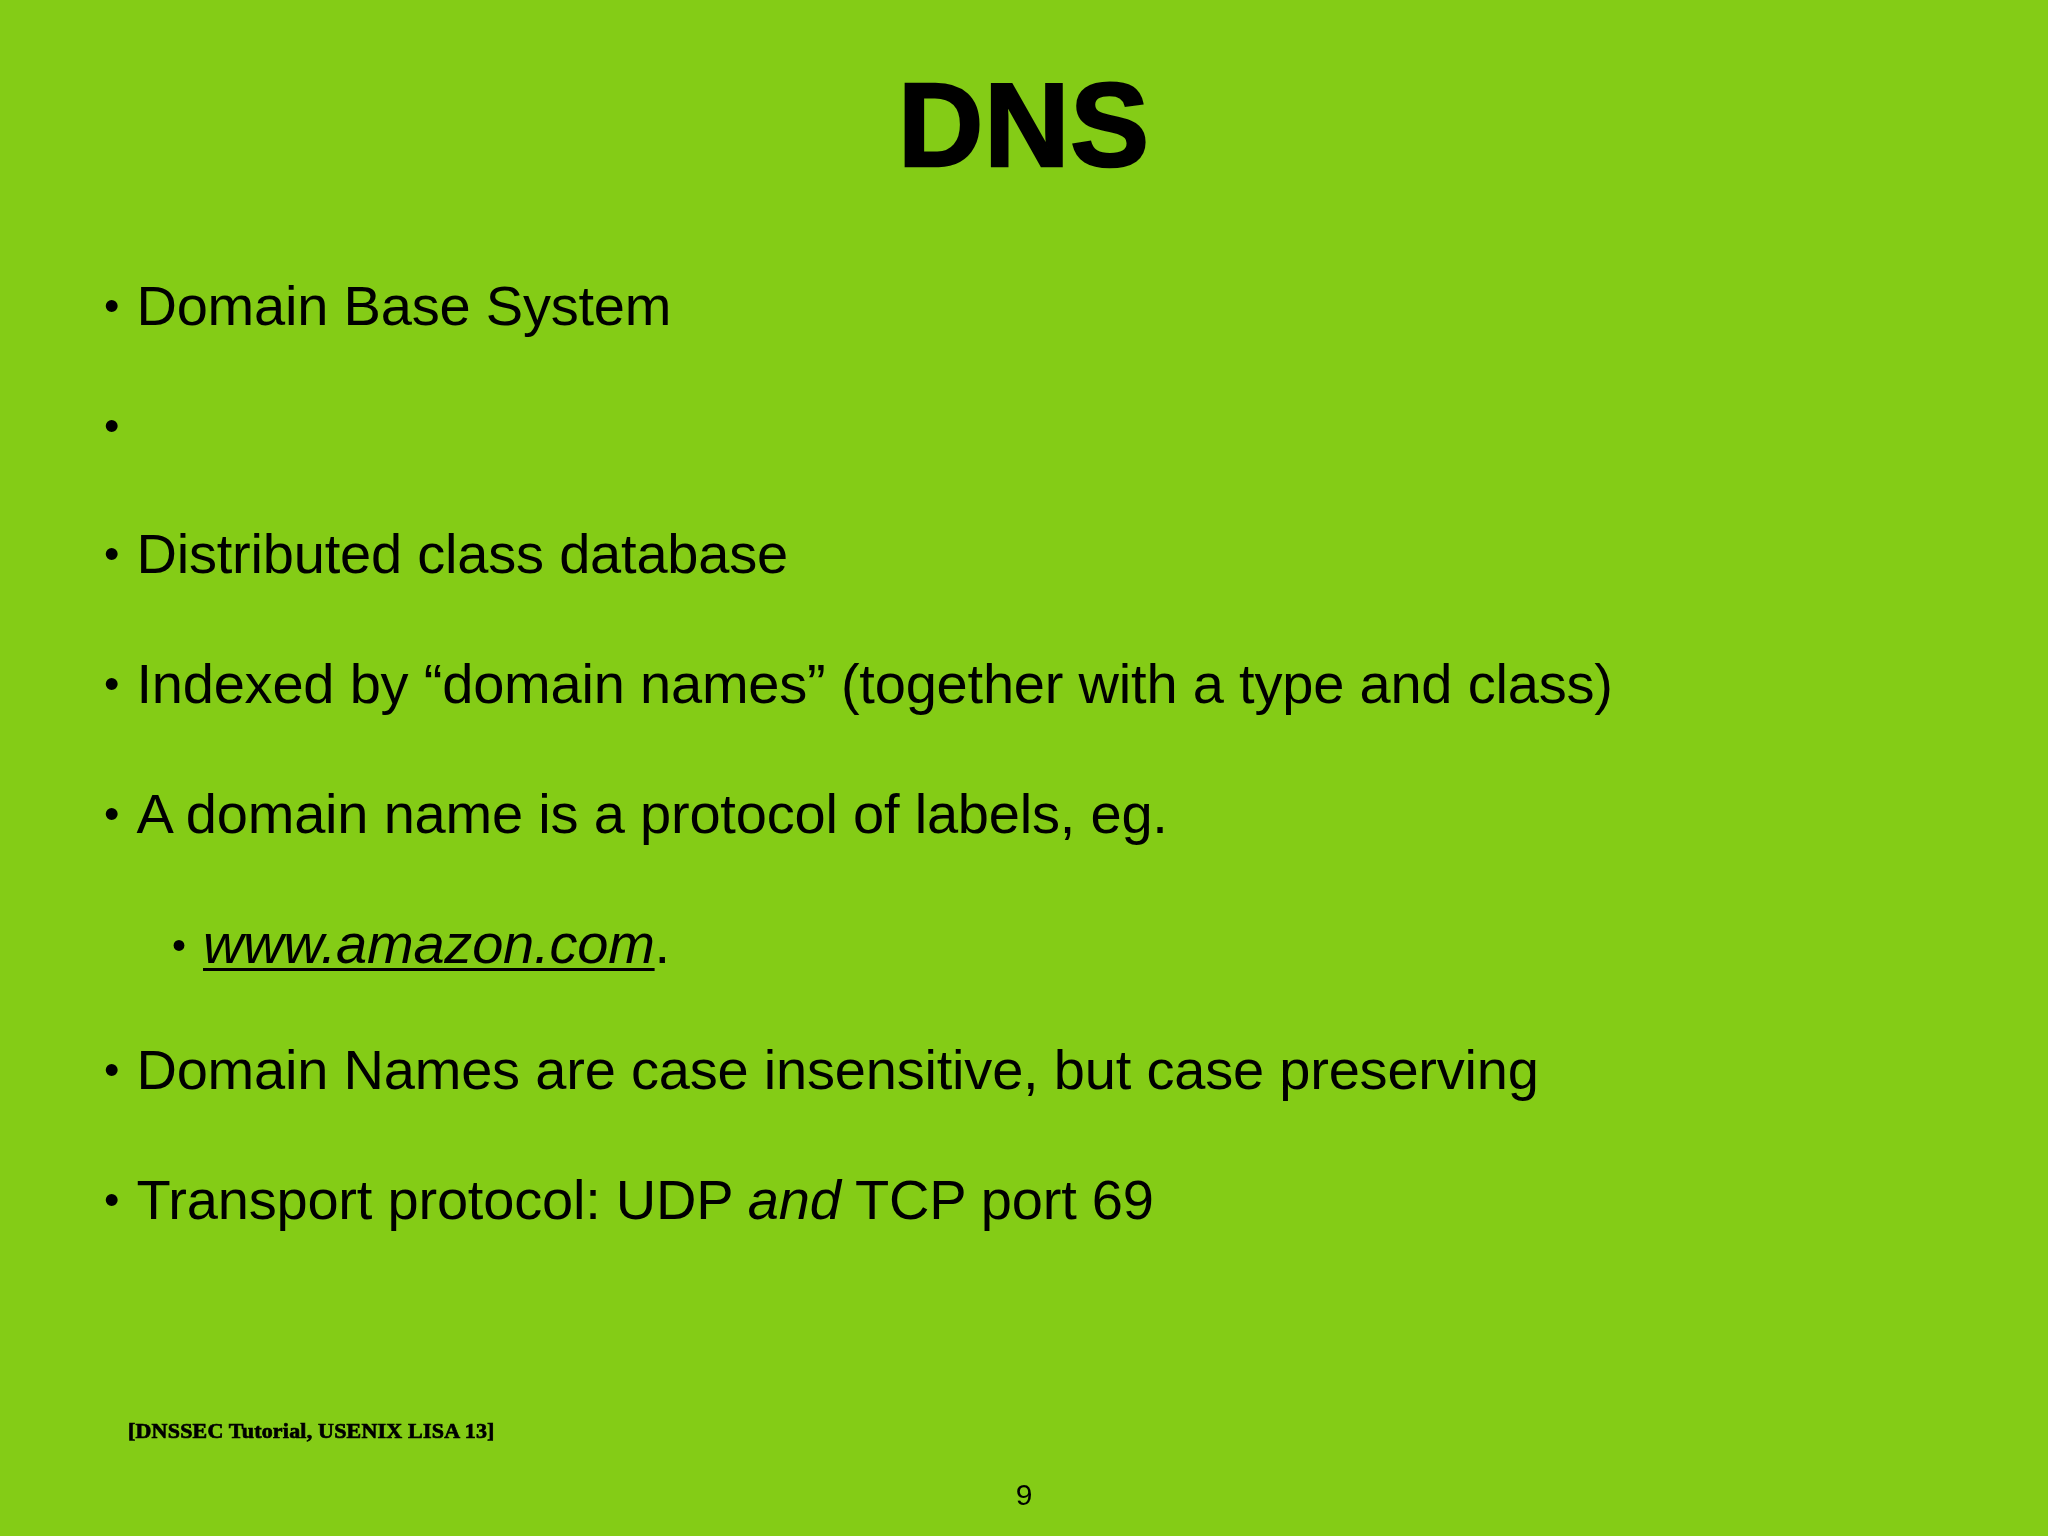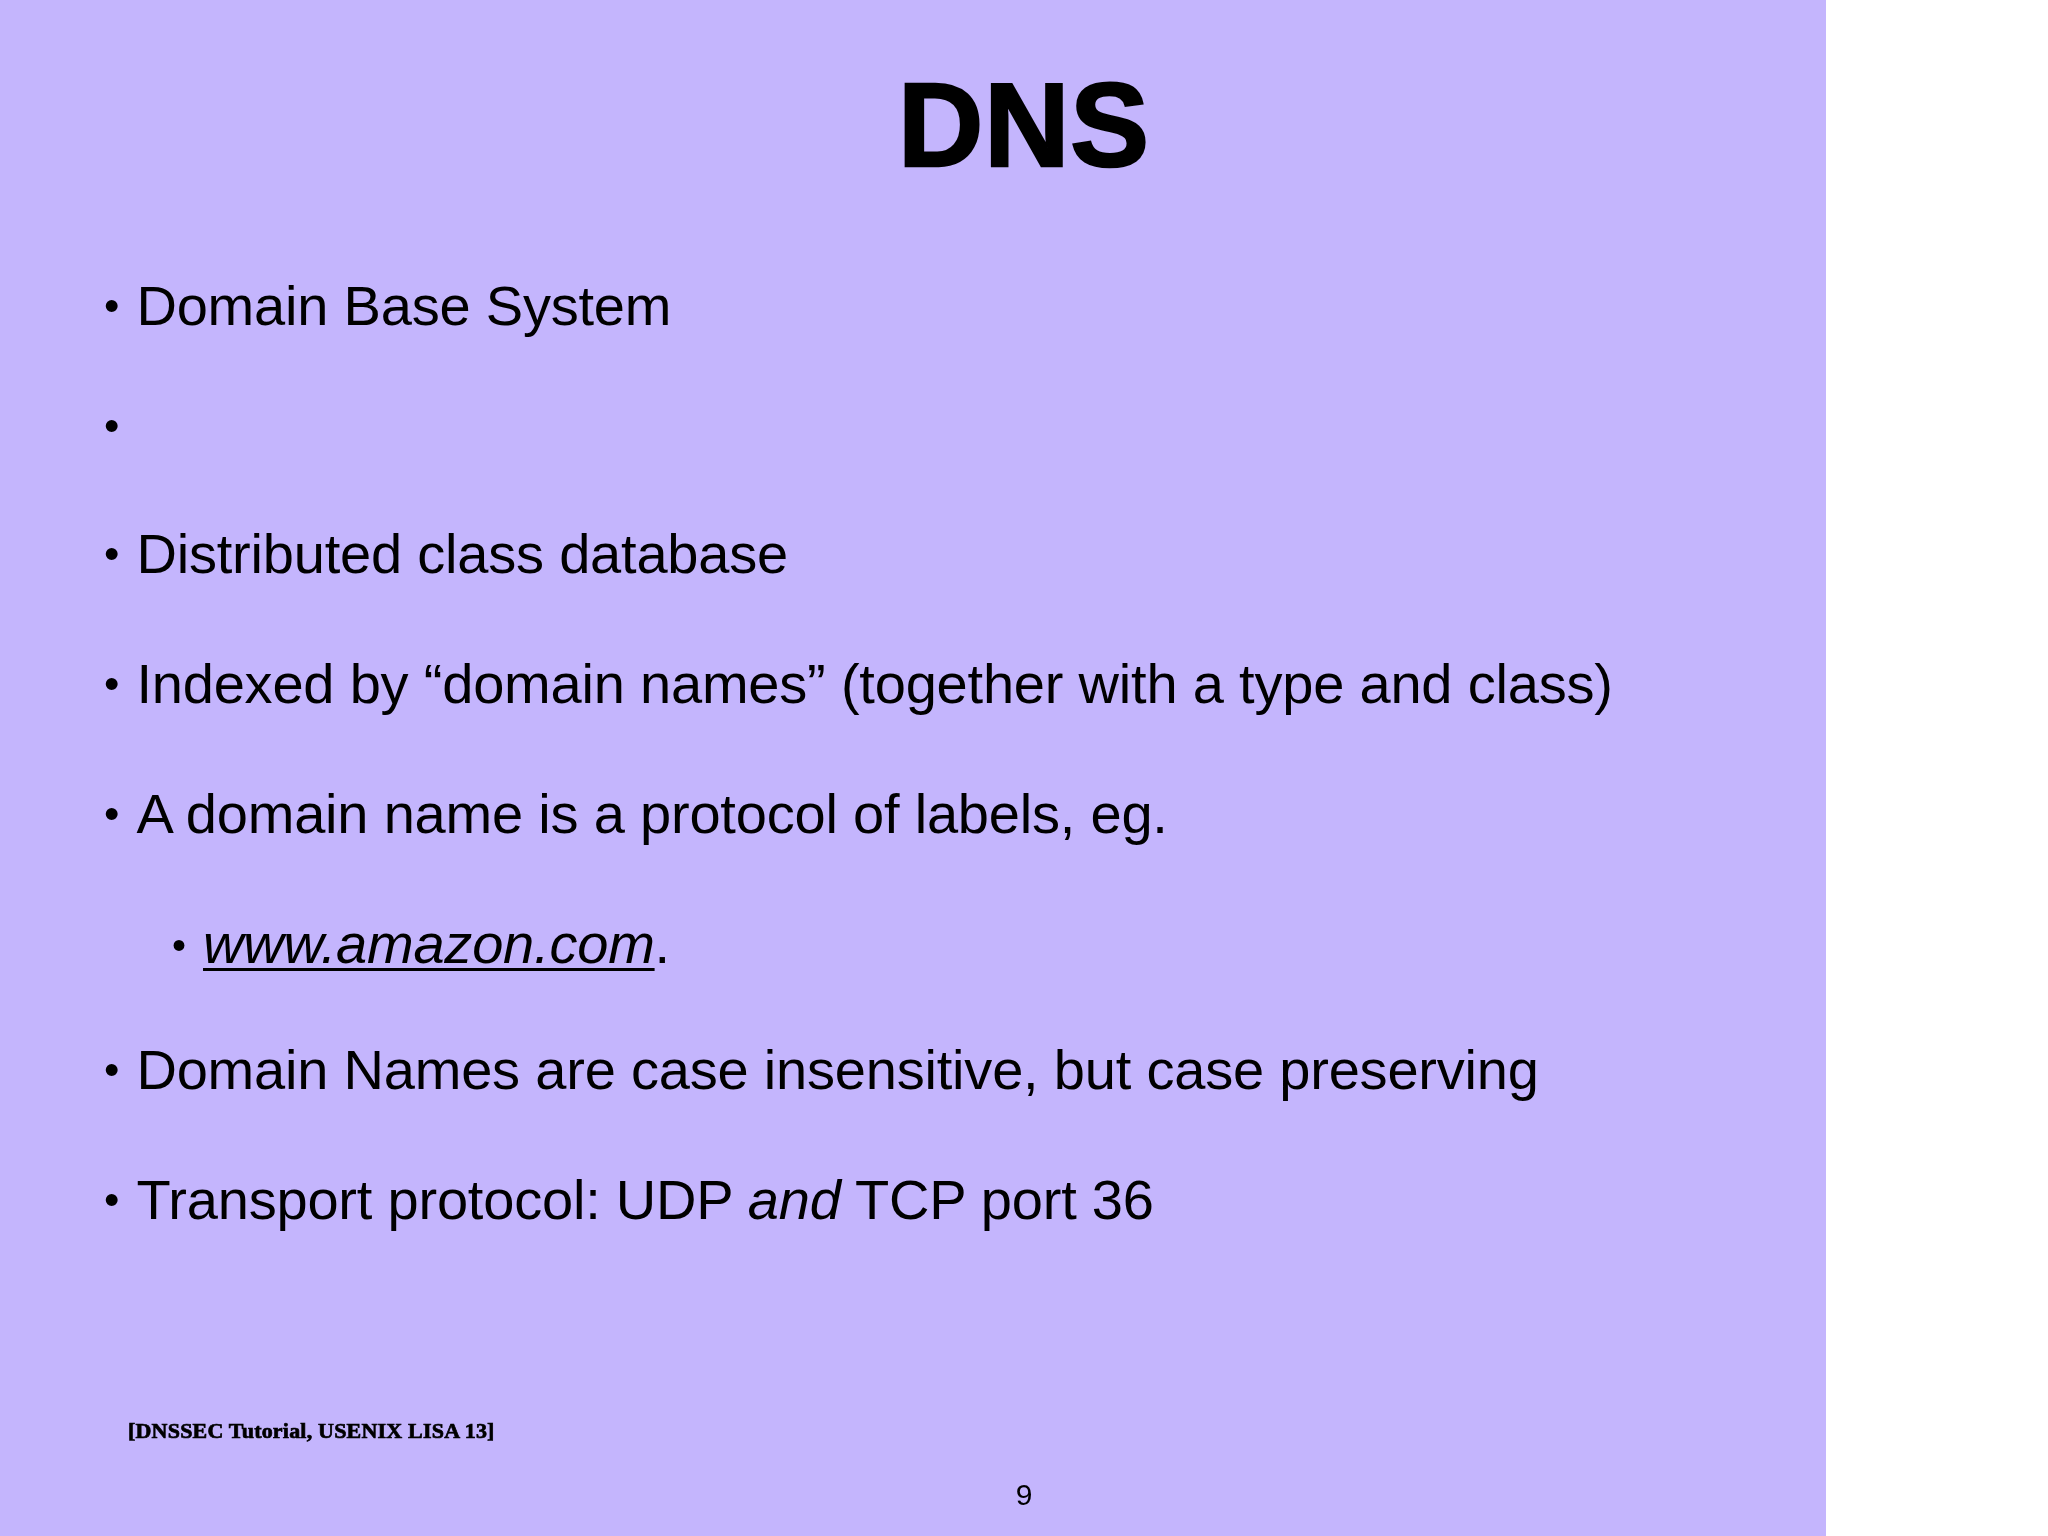--- a/index.html
+++ b/index.html
@@ -11,23 +11,23 @@
     width: 2048px;
     height: 1536px;
     font-family: "Liberation Sans", sans-serif;
     color: #000000;
     overflow: hidden;
     position: relative;
   }
 
   .slide {
     position: relative;
-    width: 1826px;
+    width: 2048px;
     height: 1536px;
-    background: #c4b5fd;
+    background: #84cc16;
     box-sizing: border-box;
   }
 
   
   .slide-title {
     position: absolute;
     top: 62px;
     left: 0;
     width: 2048px;
     text-align: center;
@@ -151,21 +151,21 @@
       <span class="bullet-text"><span class="link">www.amazon.com</span><span>.</span></span>
     </div>
 
     <div class="bullet-row level-1">
       <span class="bullet-mark">•</span>
       <span class="bullet-text">Domain Names are case insensitive, but case preserving</span>
     </div>
 
     <div class="bullet-row level-1">
       <span class="bullet-mark">•</span>
-      <span class="bullet-text"><span>Transport protocol: UDP </span><span class="emph">and</span><span> TCP port 36</span></span>
+      <span class="bullet-text"><span>Transport protocol: UDP </span><span class="emph">and</span><span> TCP port 69</span></span>
     </div>
 
   </div>
 
   <div class="footnote">[DNSSEC Tutorial, USENIX LISA 13]</div>
 
   <div class="page-number">9</div>
 
 </div>
 

